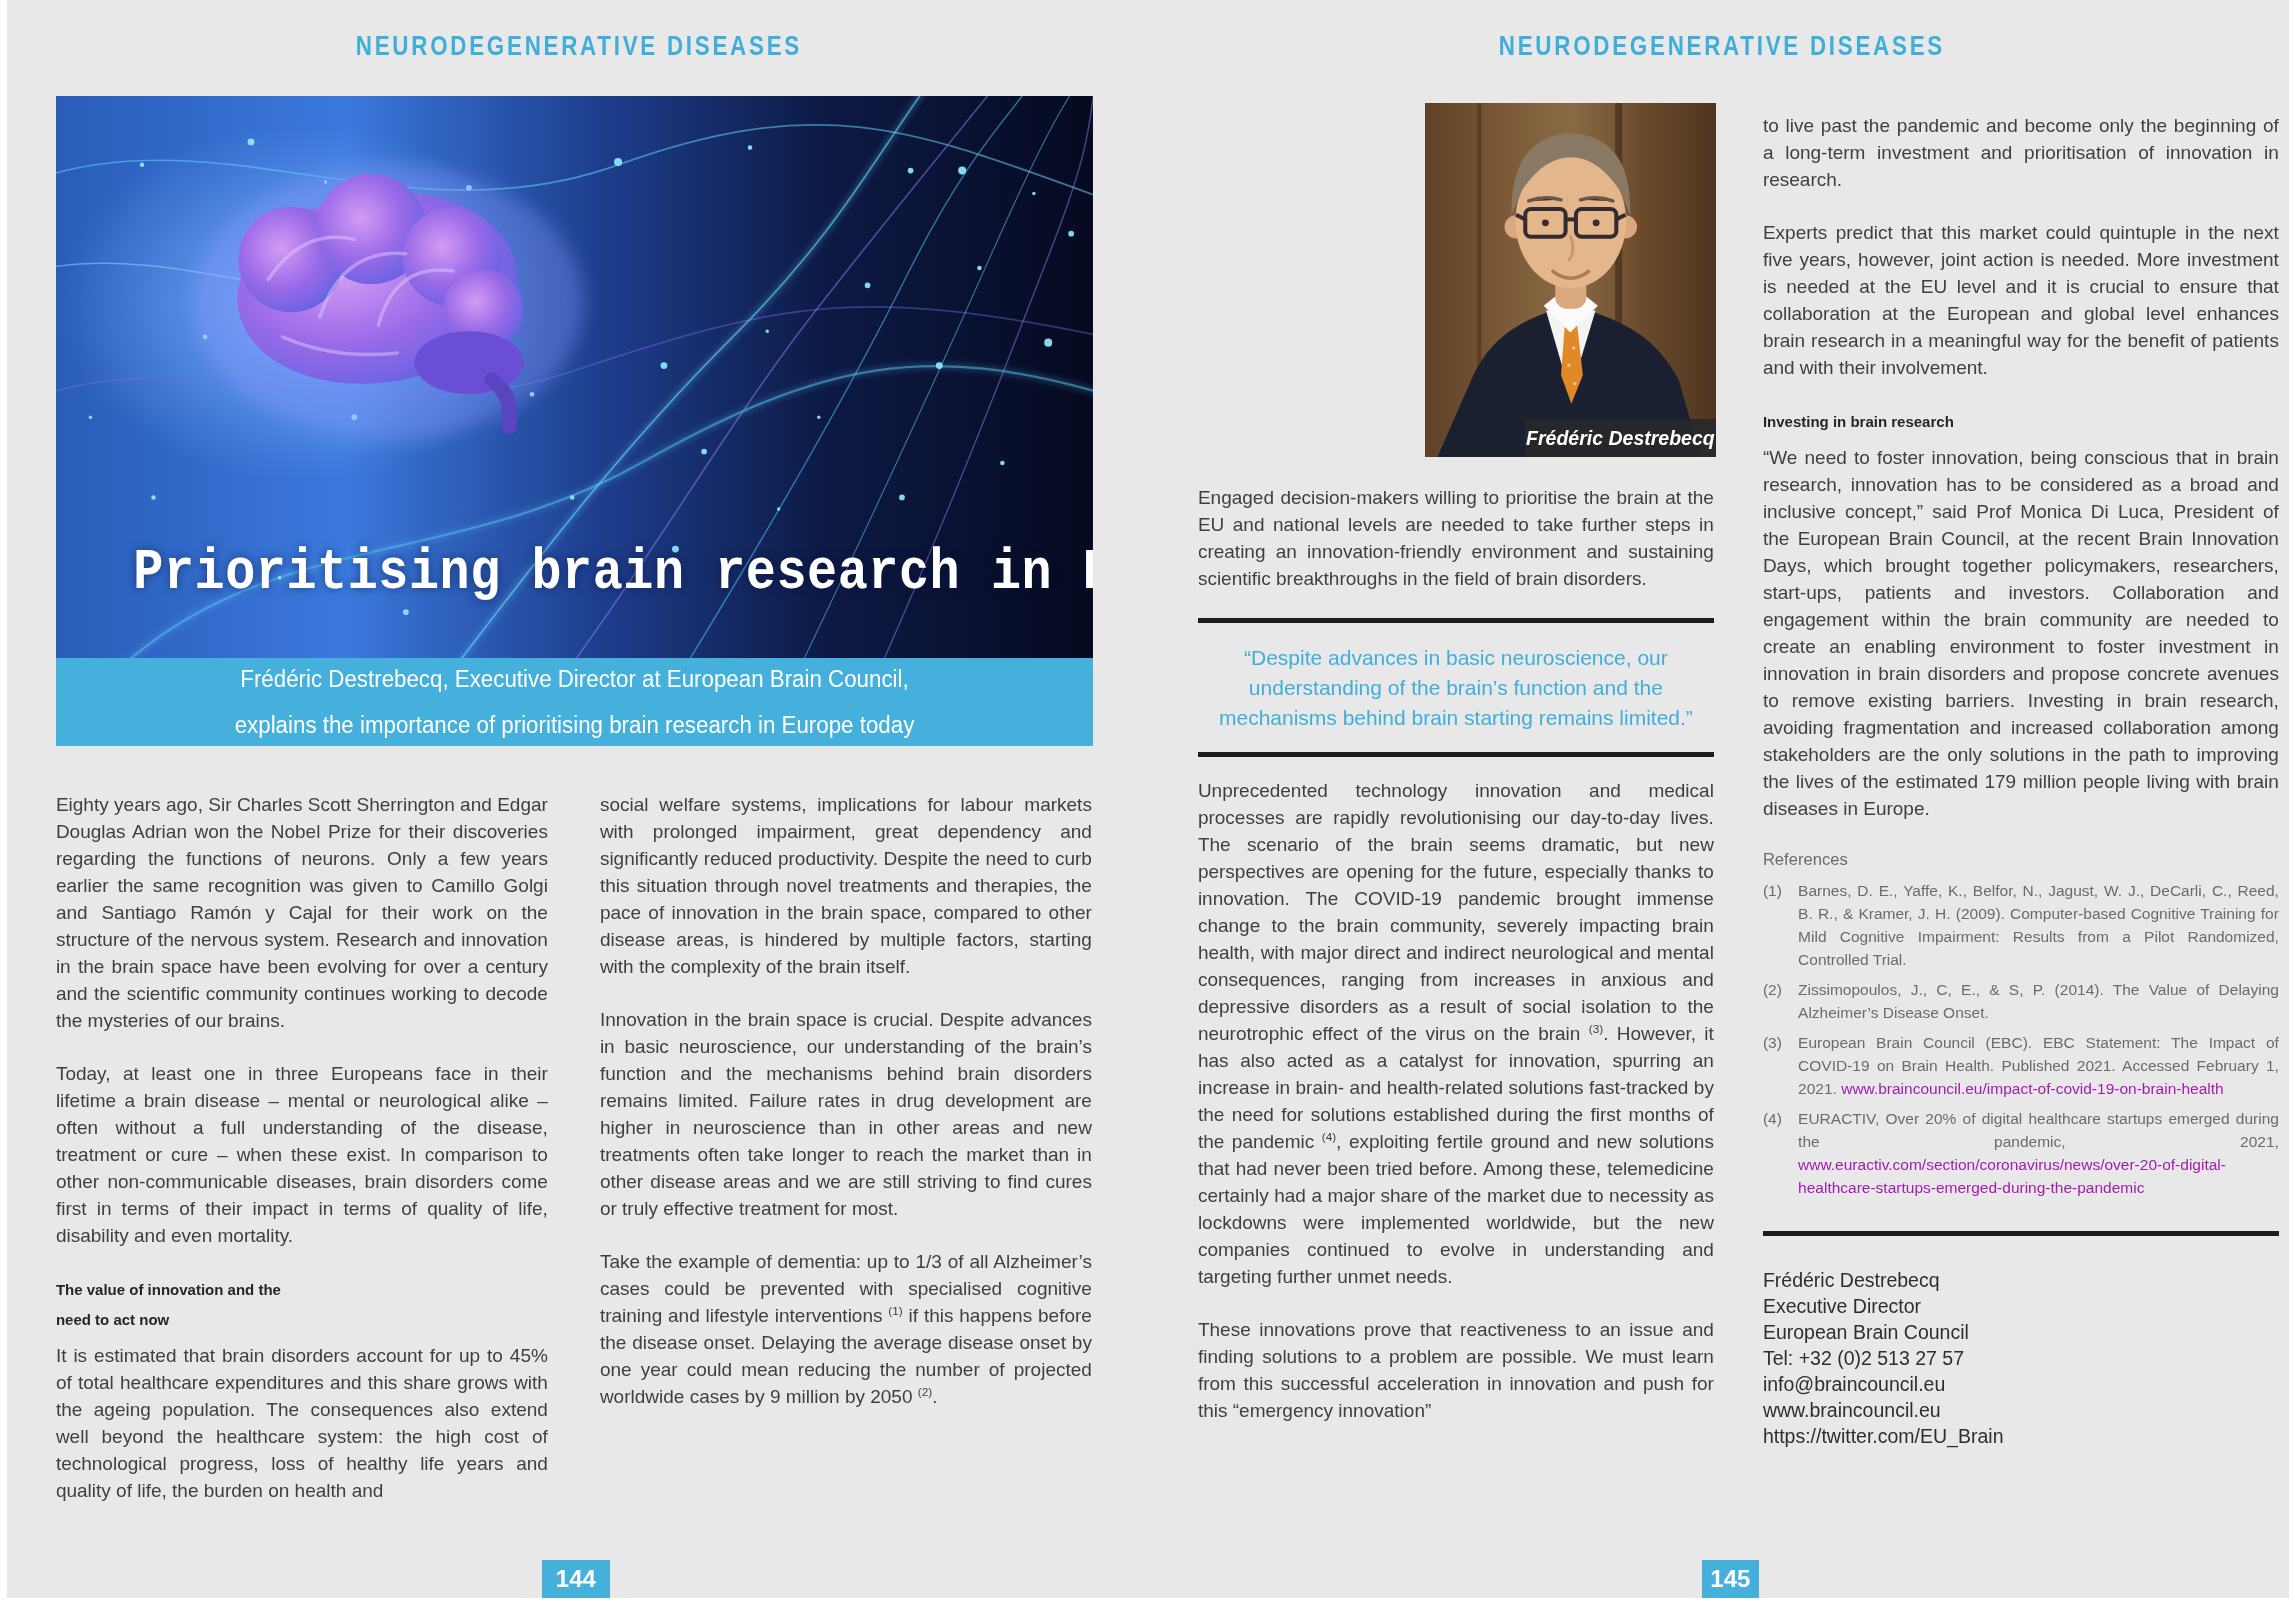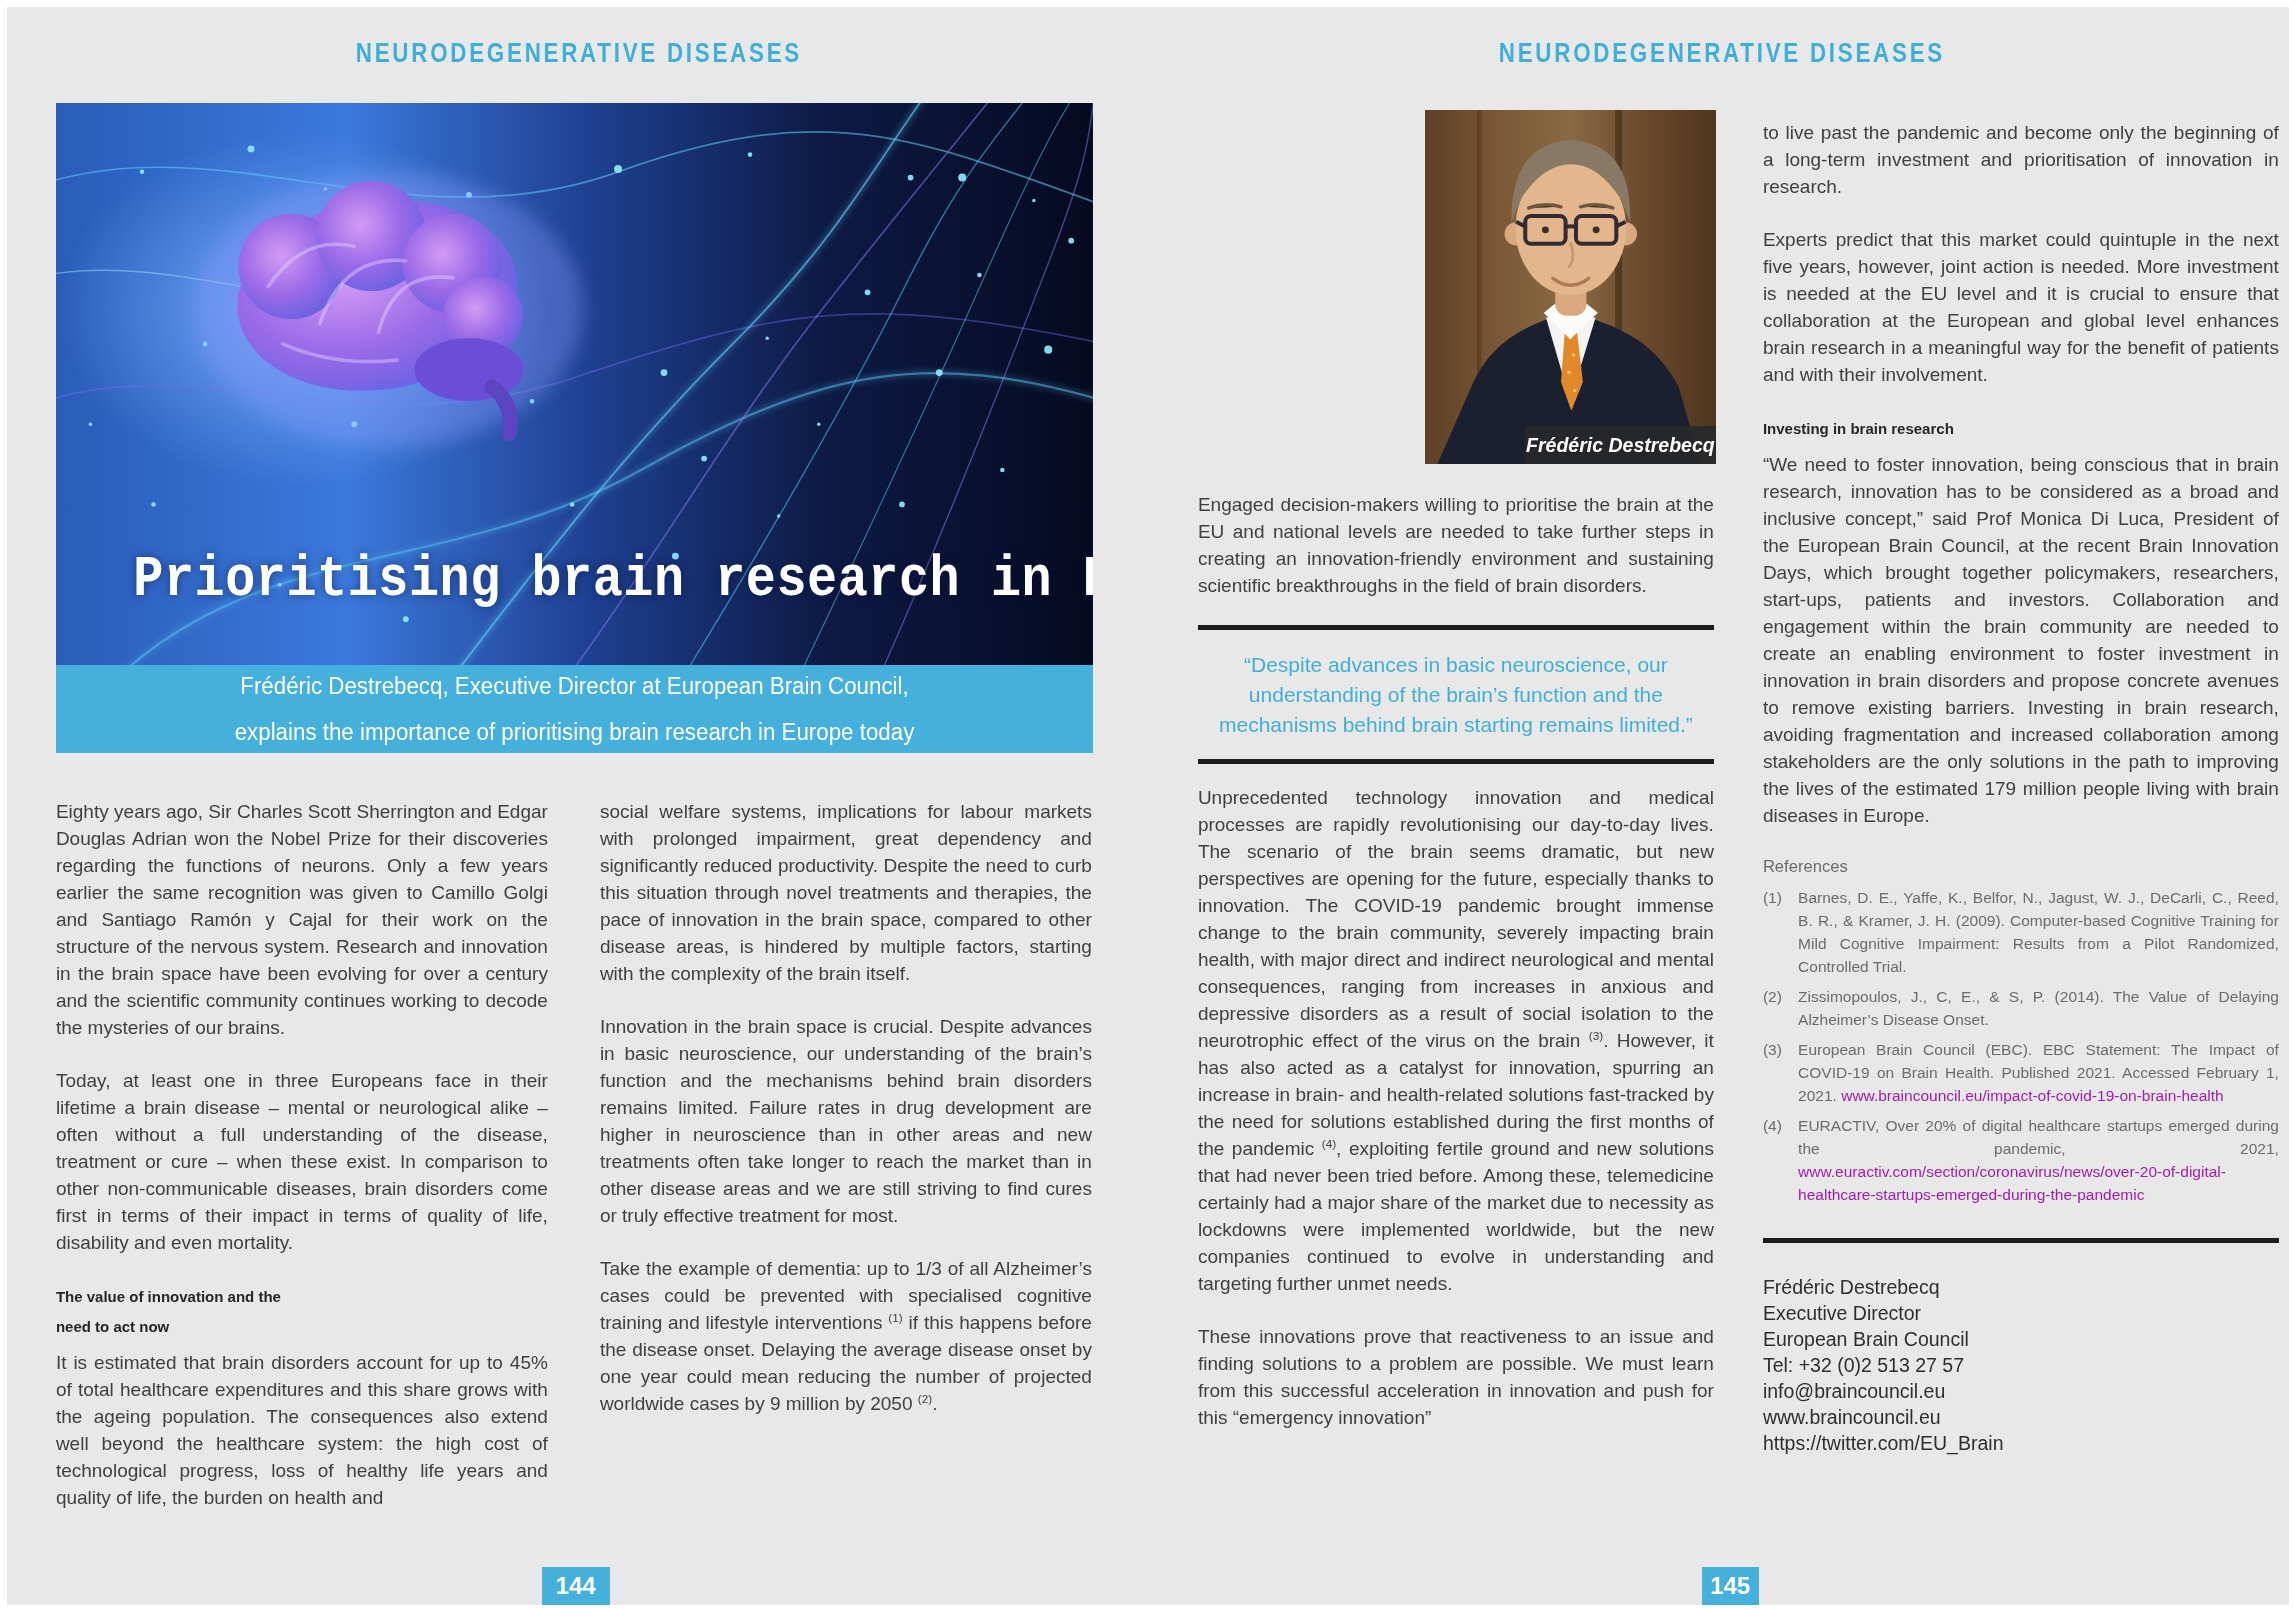--- a/index.html
+++ b/index.html
@@ -1,17 +1,17 @@
 <!DOCTYPE html>
 <html style="font-size:9.2px"><head>
 <meta charset="utf-8">
 <style>
   html,body{margin:0;padding:0;background:#ffffff;}
   body{width:2295px;height:1610px;position:relative;font-family:"Liberation Sans",sans-serif;overflow:hidden;}
-  .spread{position:absolute;left:6.9px;top:7px;width:2282px;height:1598px;background:#e8e8e9;}
+  .spread{position:absolute;left:6.9px;top:0;width:2282px;height:1598px;background:#e8e8e9;}
 
   
   .sec-header{position:absolute;top:30px;text-align:center;color:#3faed8;font-weight:700;}
   .sec-header .inner{display:inline-block;transform:scaleX(.80);transform-origin:center;font-size:28px;letter-spacing:3.4px;white-space:nowrap;}
   .sec-header.left{left:0;width:1144px;}
   .sec-header.right{left:1147px;width:1135px;}
 
   
   .hero{position:absolute;left:49px;top:96px;width:1037px;height:562px;overflow:hidden;font-family:Liberation Mono, monospace;}
   .hero svg{position:absolute;inset:0;display:block;}

